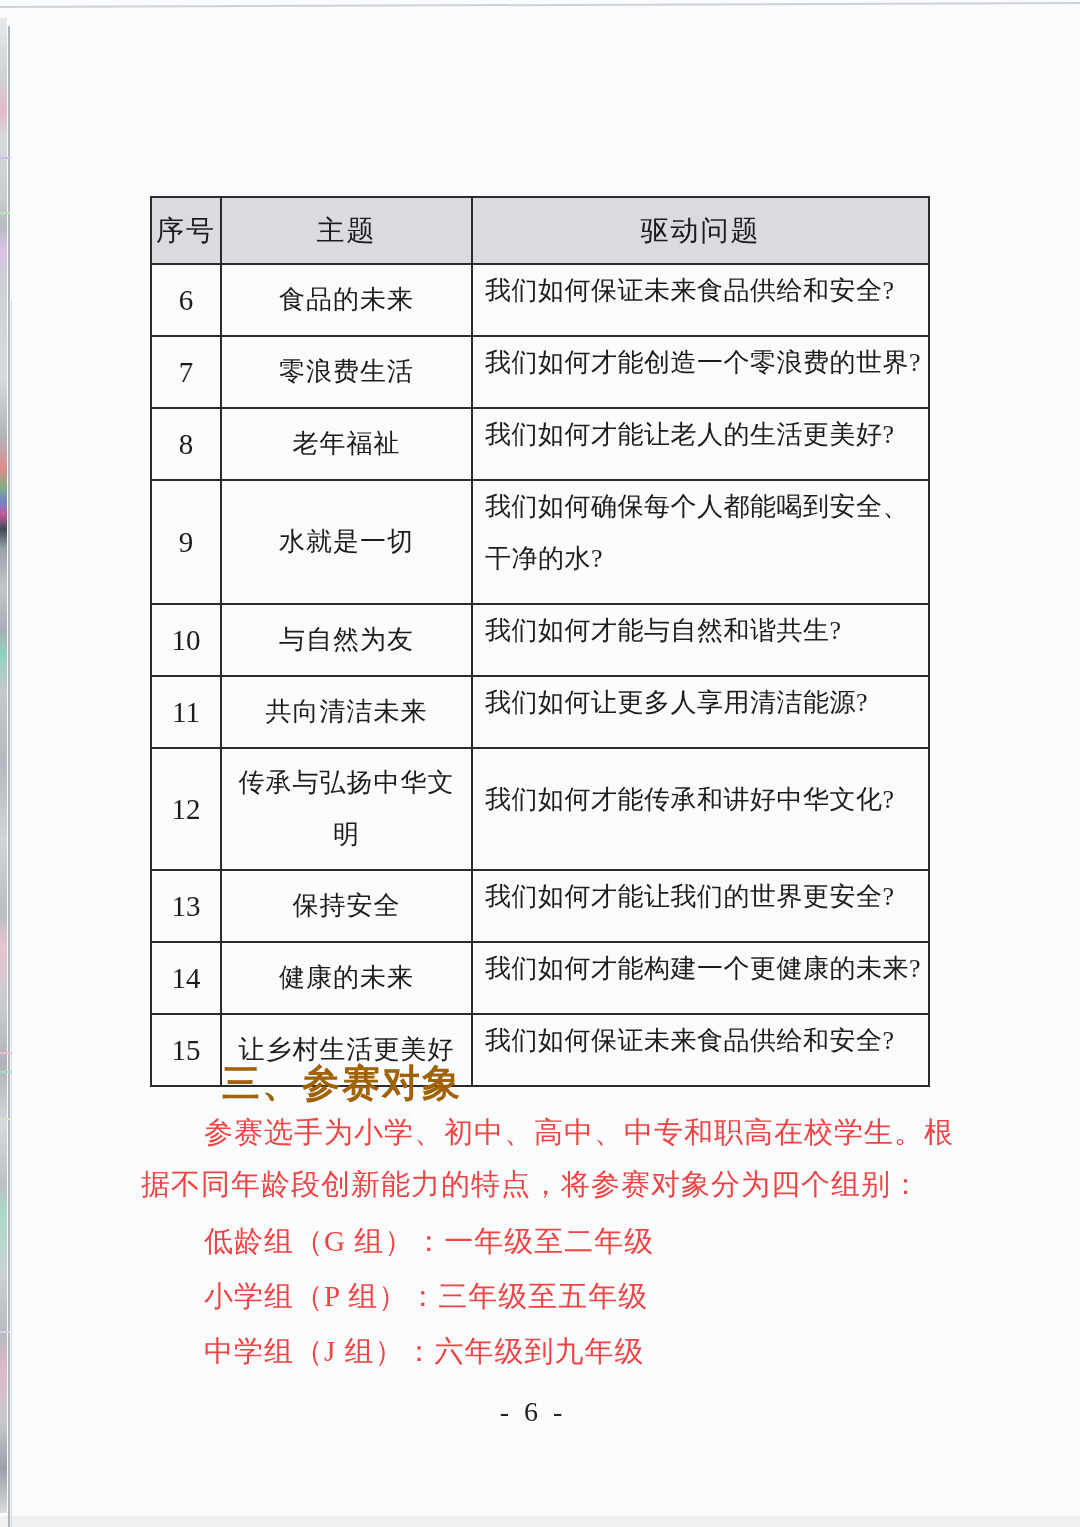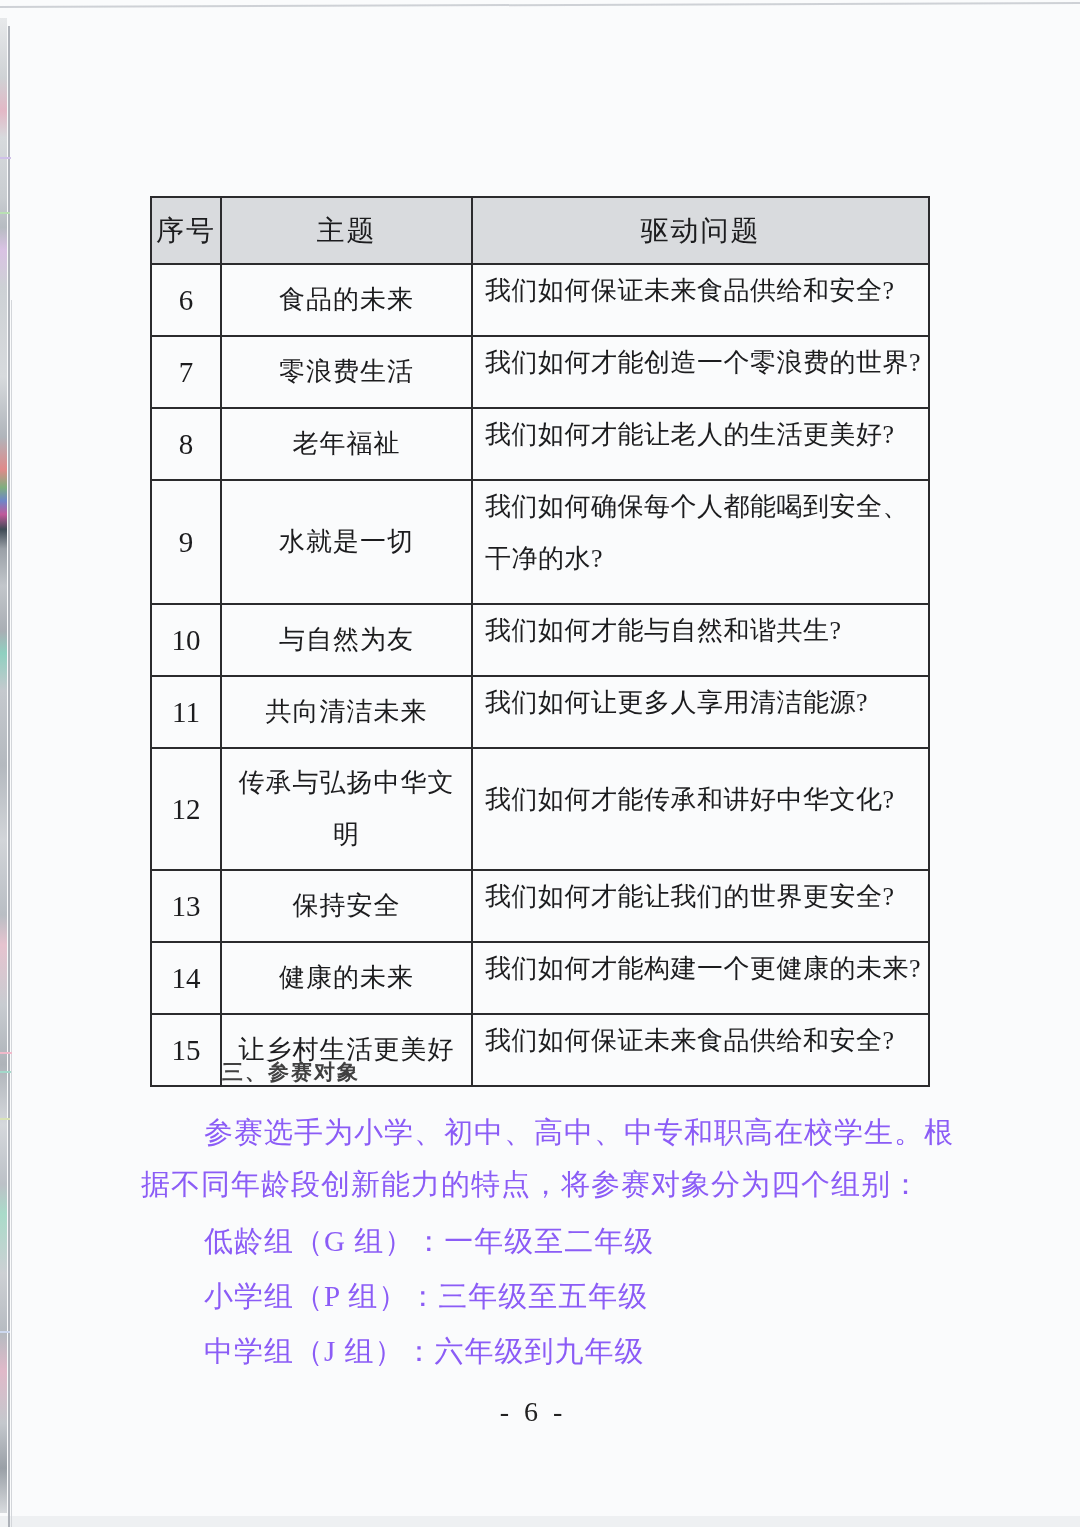--- a/index.html
+++ b/index.html
@@ -68,26 +68,26 @@
   td.q{
     text-align:left;
     font-size:26px;
     letter-spacing:0.5px;
     line-height:52px;
     padding:0 6px 18px 12px;
   }
   
   .sec-heading{
     position:absolute;left:222px;top:1058px;
-    font-size:21px;font-weight:bold;color:#404040;
+    font-size:38px;font-weight:bold;color:#a16207;
     font-family:Liberation Serif, serif;
     letter-spacing:2px;
   }
   .body-line{
-    position:absolute;color:#8b5cf6;
+    position:absolute;color:#ef4444;
     font-size:29px;letter-spacing:1px;white-space:nowrap;text-align:center;
   }
   .p-line1{left:204px;top:1113px;}
   .p-line2{left:141px;top:1165px;}
   .g-line1{left:204px;top:1222px;}
   .g-line2{left:204px;top:1277px;}
   .g-line3{left:204px;top:1332px;}
   .page-number{
     position:absolute;left:0;top:1396px;width:1066px;
     text-align:center;color:#222;

